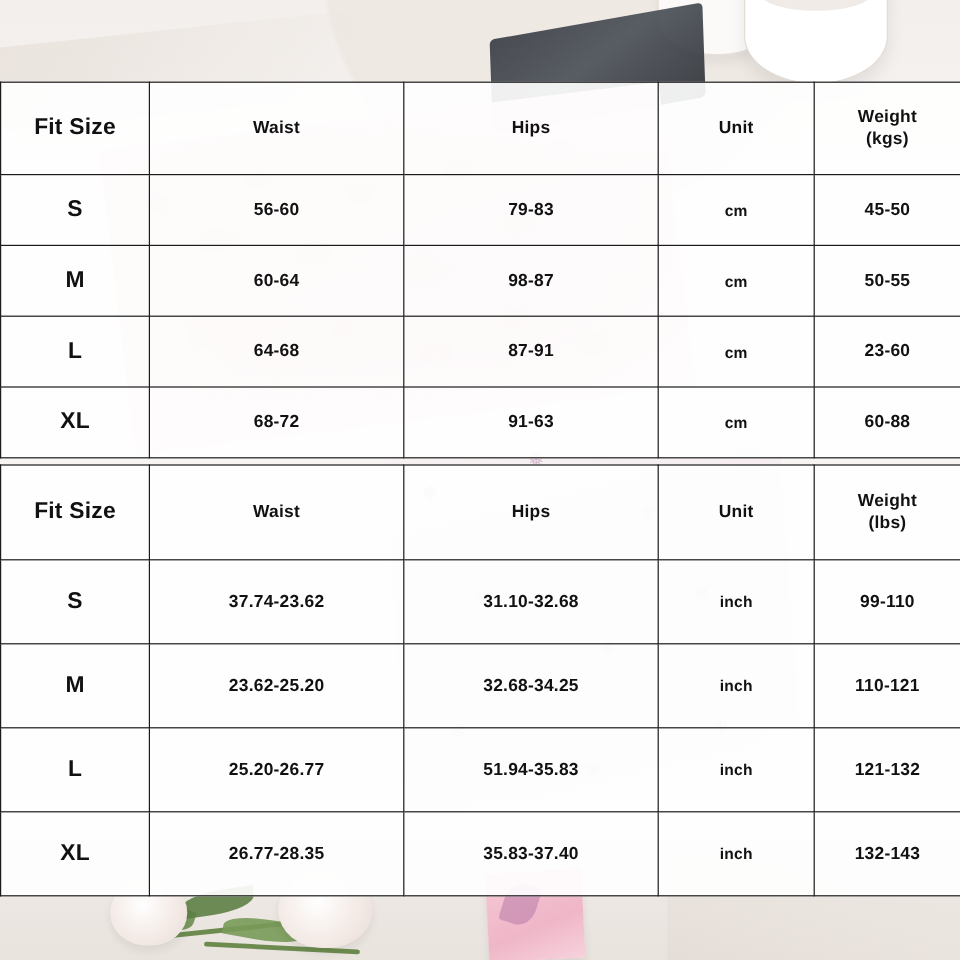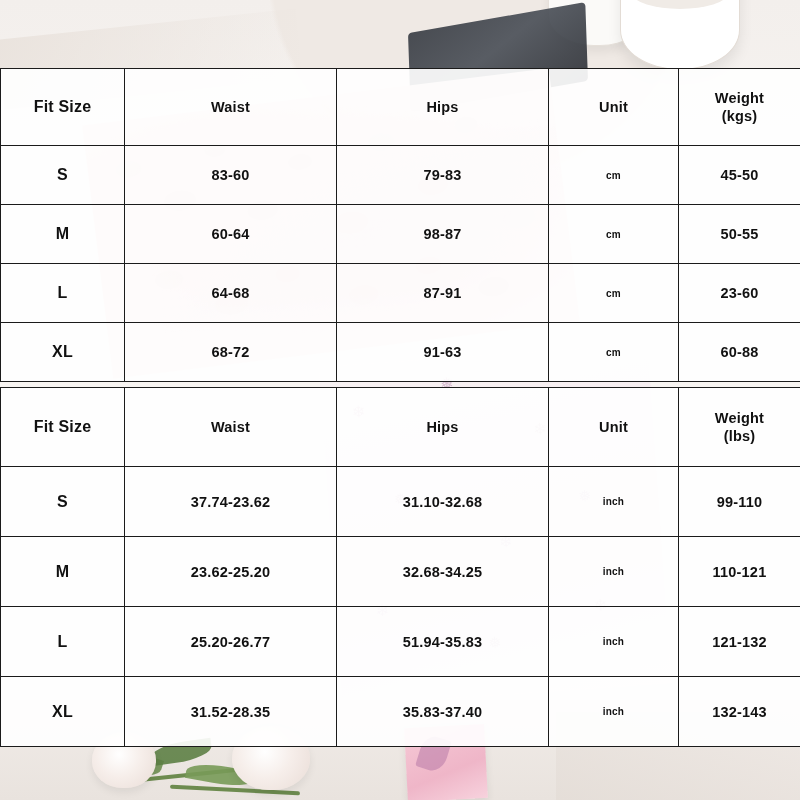--- a/index.html
+++ b/index.html
@@ -206,22 +206,22 @@
   }
   thead th { height: 74px; line-height: 1.25; }
   tbody td { height: 56px; }
   table.metric tbody tr:nth-child(1) td,
   table.metric tbody tr:nth-child(2) td,
   table.metric tbody tr:nth-child(3) td { height: 56px; }
   table.imperial thead th { height: 76px; }
   table.imperial tbody td { height: 67px; }
 
   th .sub { display: block; font-weight: bold; }
-  td.size, th.size { font-size: 16px; }
-  td.unit { font-size: 10px; margin-left: 20px; }
+  td.size, th.size { font-size: 19px; }
+  td.unit { font-size: 13px; margin-left: 20px; }
 
   
   table.metric tbody tr:nth-child(3) td { background: rgba(255,255,255,0.5); }
 </style>
 </head>
 <body>
 
 <div class="page">
 
   <div class="bg">
@@ -293,21 +293,21 @@
           <th>Unit</th>
           <th>
             <span>Weight</span>
             <span class="sub">(kgs)</span>
           </th>
         </tr>
       </thead>
       <tbody>
         <tr>
           <td class="size">S</td>
-          <td>83-60</td>
+          <td>56-60</td>
           <td>79-83</td>
           <td class="unit">cm</td>
           <td>45-50</td>
         </tr>
         <tr>
           <td class="size">M</td>
           <td>60-64</td>
           <td>98-87</td>
           <td class="unit">cm</td>
           <td>50-55</td>
@@ -366,21 +366,21 @@
         </tr>
         <tr>
           <td class="size">L</td>
           <td>25.20-26.77</td>
           <td>51.94-35.83</td>
           <td class="unit">inch</td>
           <td>121-132</td>
         </tr>
         <tr>
           <td class="size">XL</td>
-          <td>31.52-28.35</td>
+          <td>26.77-28.35</td>
           <td>35.83-37.40</td>
           <td class="unit">inch</td>
           <td>132-143</td>
         </tr>
       </tbody>
     </table>
 
   </div>
 </div>
 

